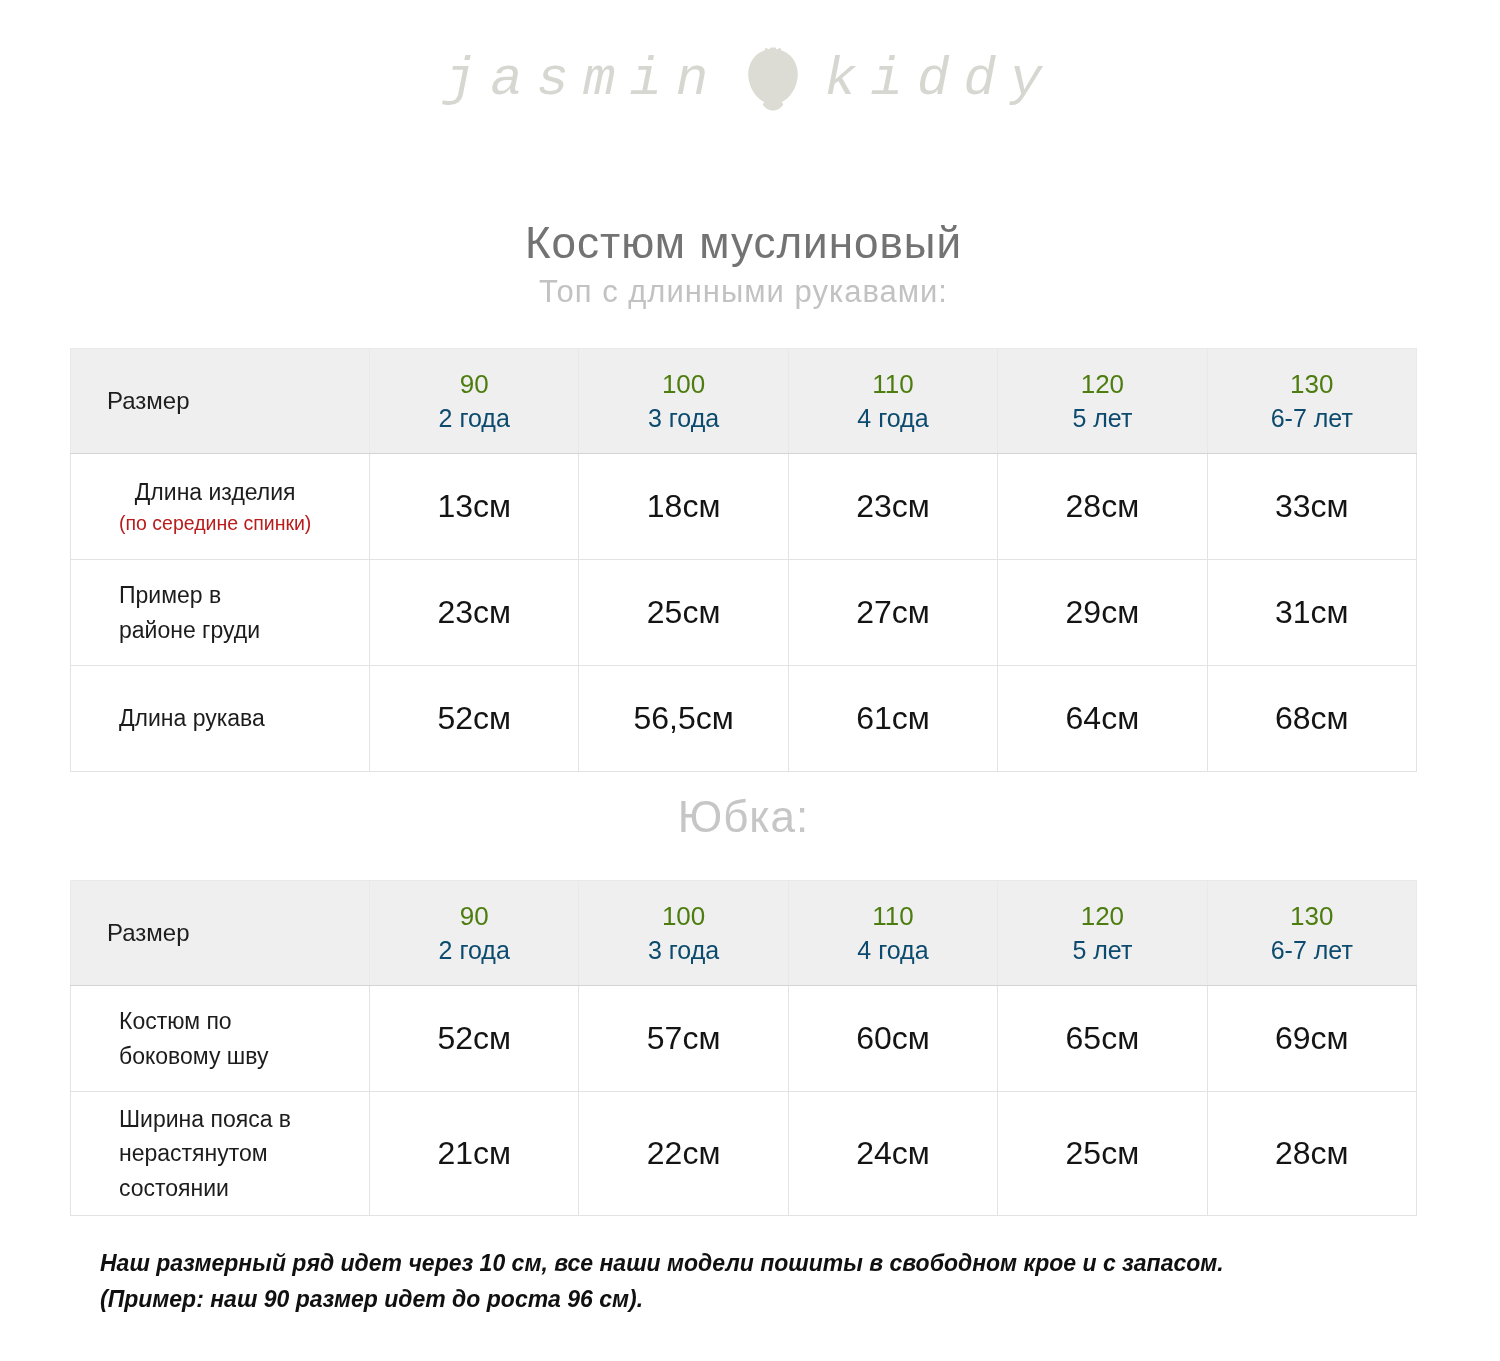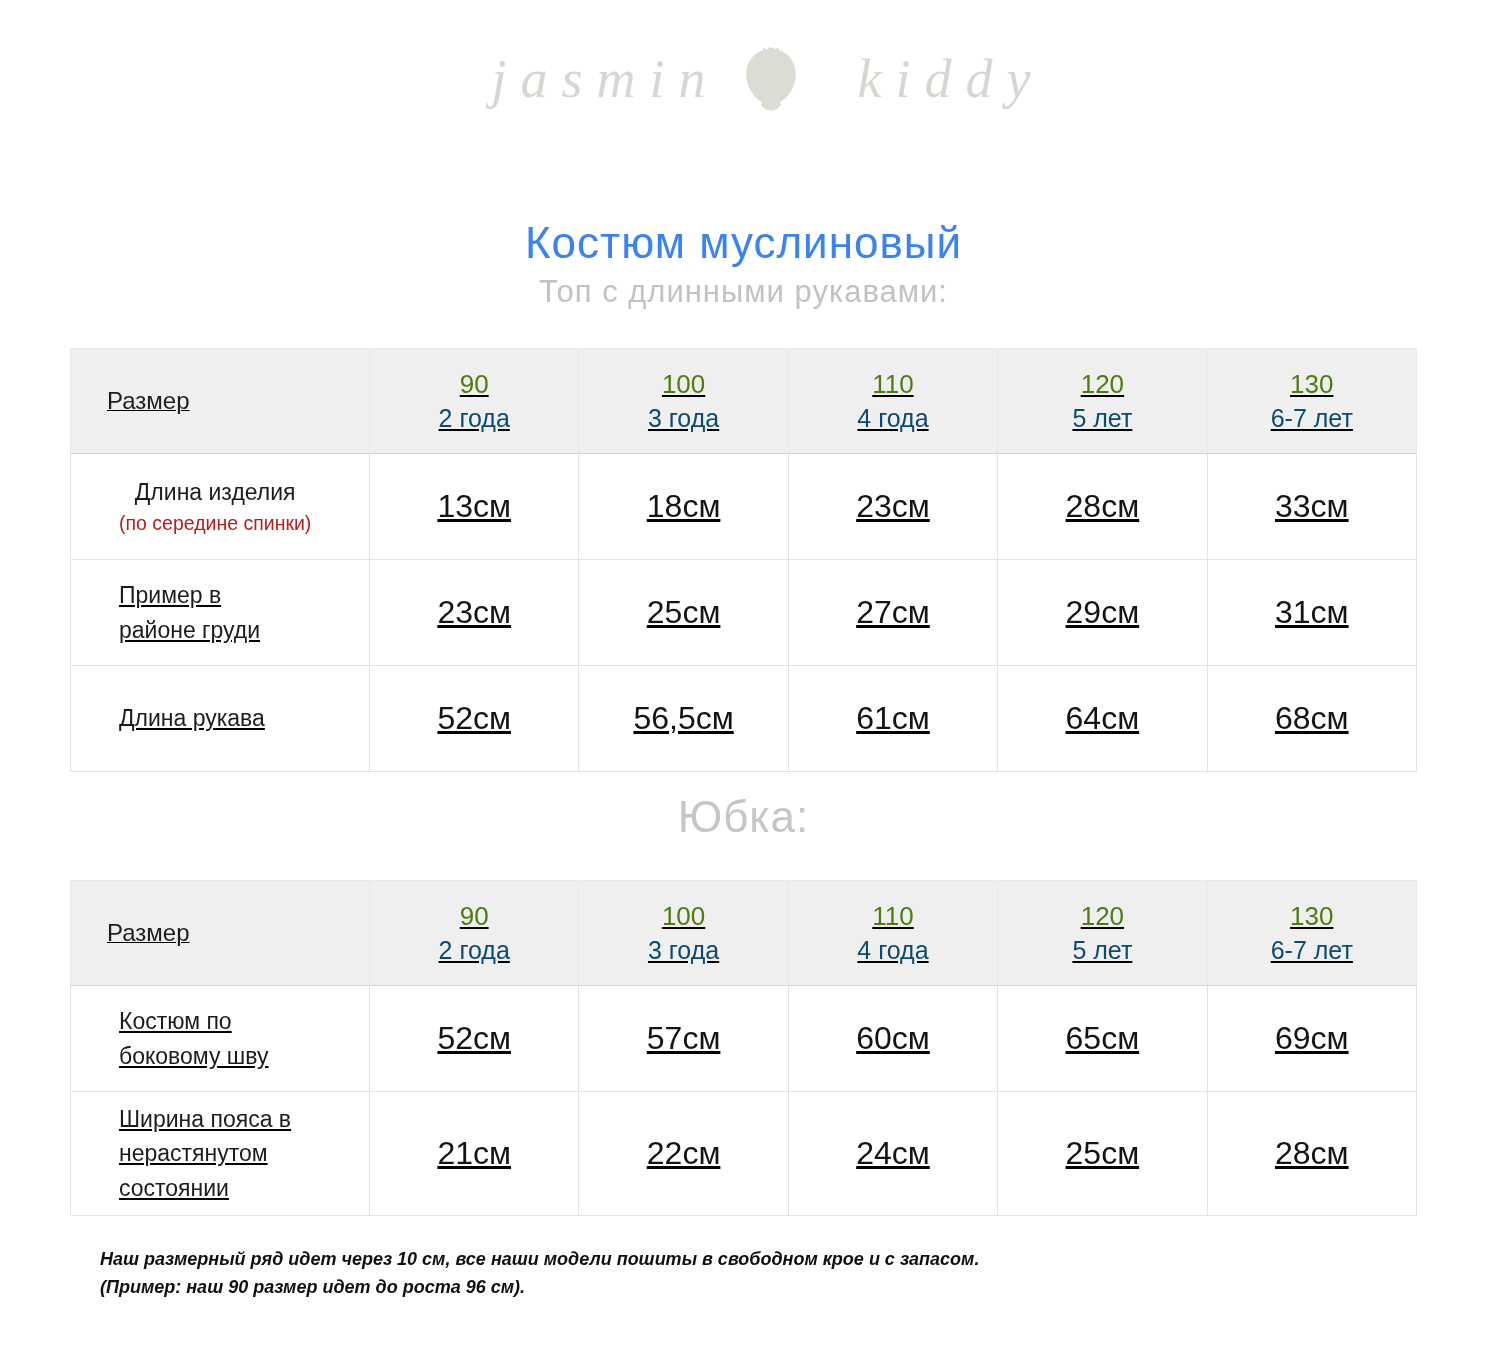--- a/index.html
+++ b/index.html
@@ -10,40 +10,39 @@
     font-family:"Liberation Sans", sans-serif;
     overflow:hidden;
   }
 
   
   .logo {
     position:absolute; top:44px; left:0; width:100%;
     display:flex; justify-content:center; align-items:center; gap:20px;
   }
   .logo-script {
-    font-family:Liberation Serif, serif;
+    font-family:Liberation Mono, monospace;
     font-style:italic; font-weight:400;
     font-size:54px; color:#d7d7d2;
     letter-spacing:14px;
-    margin-left:36px;
   }
   .shell { width:62px; height:70px; }
 
   
   .h-wrap { position:absolute; left:70px; width:1347px; text-align:center; }
-  .title   { top:218px; font-size:44px; color:#3b82f6; letter-spacing:1px; }
+  .title   { top:218px; font-size:44px; color:#737373; letter-spacing:1px; }
   .subtitle{ top:274px; font-size:31px; color:#c2c2c2; letter-spacing:1px; }
   .skirt-h { top:792px; font-size:44px; color:#c6c6c6; letter-spacing:1px; }
 
   
   .tbl-wrap { position:absolute; left:70px; width:1347px; }
   .tbl-top   { top:348px; }
   .tbl-skirt { top:880px; }
 
-  table { width:100%; border-collapse:collapse; table-layout:fixed;text-decoration:underline; }
+  table { width:100%; border-collapse:collapse; table-layout:fixed; }
   col.label-col { width:299px; }
 
   td { border:1px solid #e3e3e3; vertical-align:middle; }
 
   thead td {
     background:#efefef;
     border-color:#e9e9e9;
     border-bottom:1px solid #d4d4d4;
     height:102px;
     text-align:center;
@@ -61,21 +60,21 @@
   .label-line { display:block; font-size:23px; color:#1c1c1c; line-height:1.5; }
   .label-sub  { display:block; font-size:19.5px; color:#b91c1c; line-height:1.5; }
   .label-center { display:inline-block; text-align:center; }
 
   td.val { text-align:center; font-size:32px; color:#141414; }
 
   
   .note {
     position:absolute; left:100px; top:1246px;
     font-style:italic; font-weight:700;
-    font-size:18px; color:#101010; line-height:1.55;
+    font-size:23px; color:#101010; line-height:1.55;
   }
   .note p { margin:0; }
 </style>
 </head>
 <body>
 
 <div class="page">
 
   <div class="logo">
     <span class="logo-script">jasmin</span>

